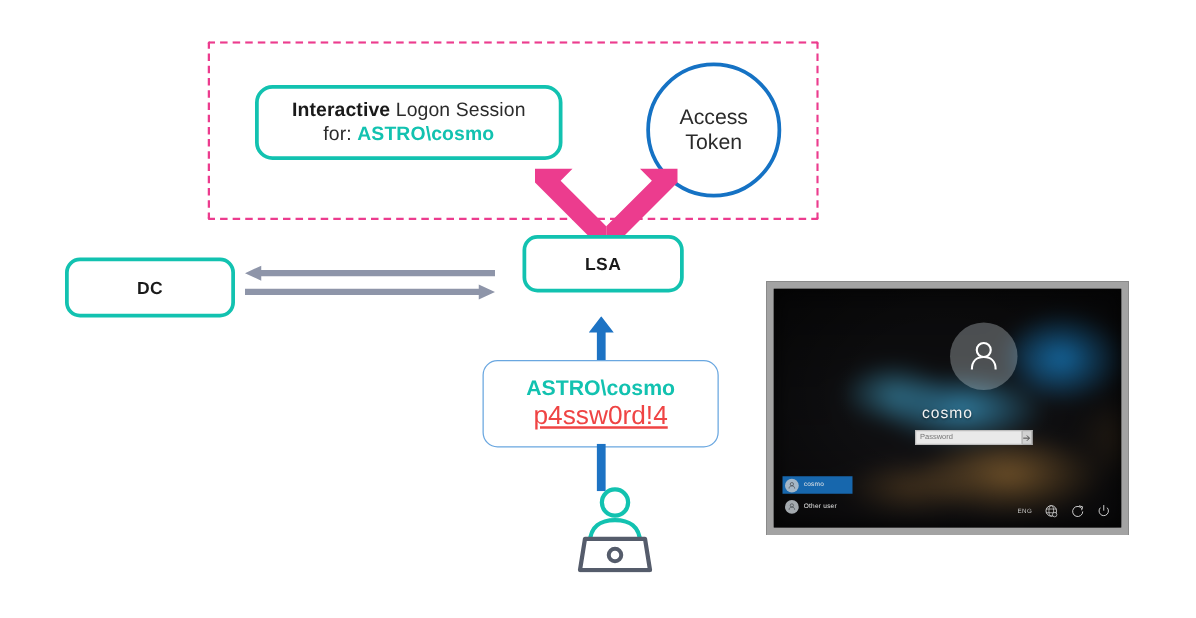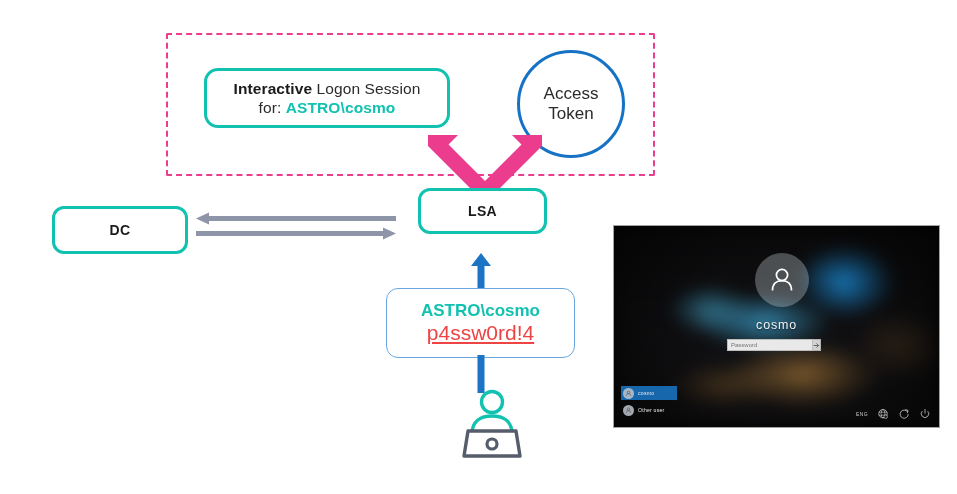--- a/index.html
+++ b/index.html
@@ -62,23 +62,23 @@
   
   .blue-arrow-up{left:466px;top:253px;width:30px;height:38px;}
   .blue-line{left:466px;top:355px;width:30px;height:38px;}
   
   .pink-v{left:424px;top:131px;width:122px;height:62px;}
   
   .person-laptop{left:459px;top:388px;width:66px;height:70px;}
 
   
   .logon{
-    left:613px;top:225px;width:327px;height:203px;
+    left:613px;top:225px;width:290px;height:203px;
     background:#050505;overflow:hidden;
-    border:1px solid #a3a3a3;
+    border:6px solid #a3a3a3;
   }
   .logon-bg{
     position:absolute;inset:0;
     background:
       radial-gradient(ellipse 70px 52px at 232px 55px, rgba(24,123,190,0.95) 0%, rgba(16,86,140,0.0) 72%),
       radial-gradient(ellipse 92px 40px at 150px 96px, rgba(60,160,205,0.78) 0%, rgba(30,90,120,0.0) 74%),
       radial-gradient(ellipse 56px 34px at 96px 84px, rgba(70,175,215,0.55) 0%, rgba(30,90,120,0.0) 76%),
       radial-gradient(ellipse 100px 44px at 190px 150px, rgba(150,108,52,0.80) 0%, rgba(90,64,30,0.0) 78%),
       radial-gradient(ellipse 70px 30px at 110px 160px, rgba(120,86,44,0.55) 0%, rgba(70,50,24,0.0) 80%),
       radial-gradient(ellipse 60px 44px at 286px 120px, rgba(96,70,36,0.45) 0%, rgba(60,44,22,0.0) 80%),

